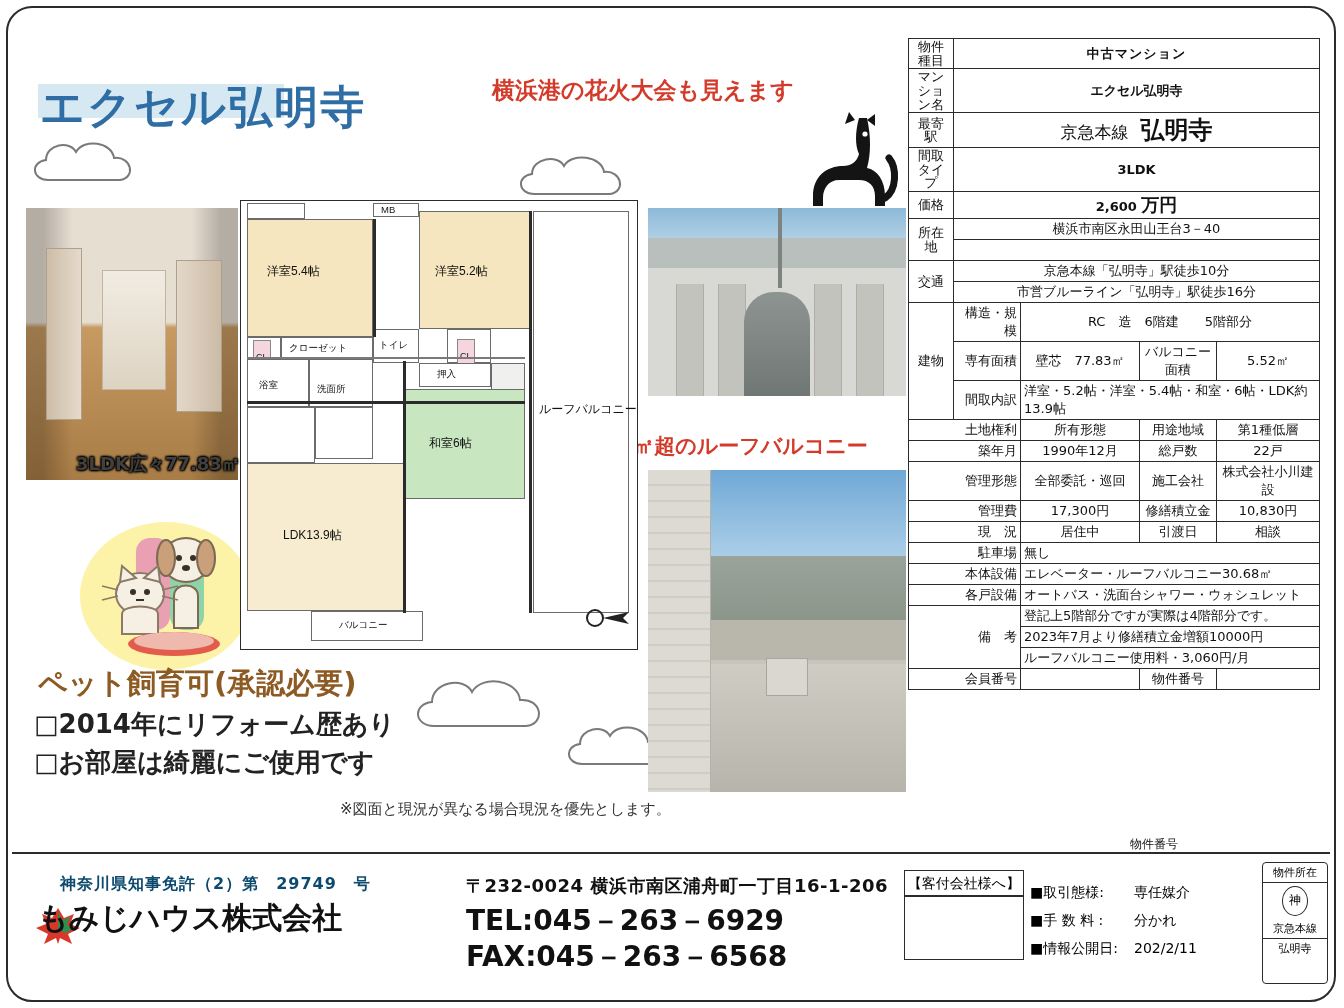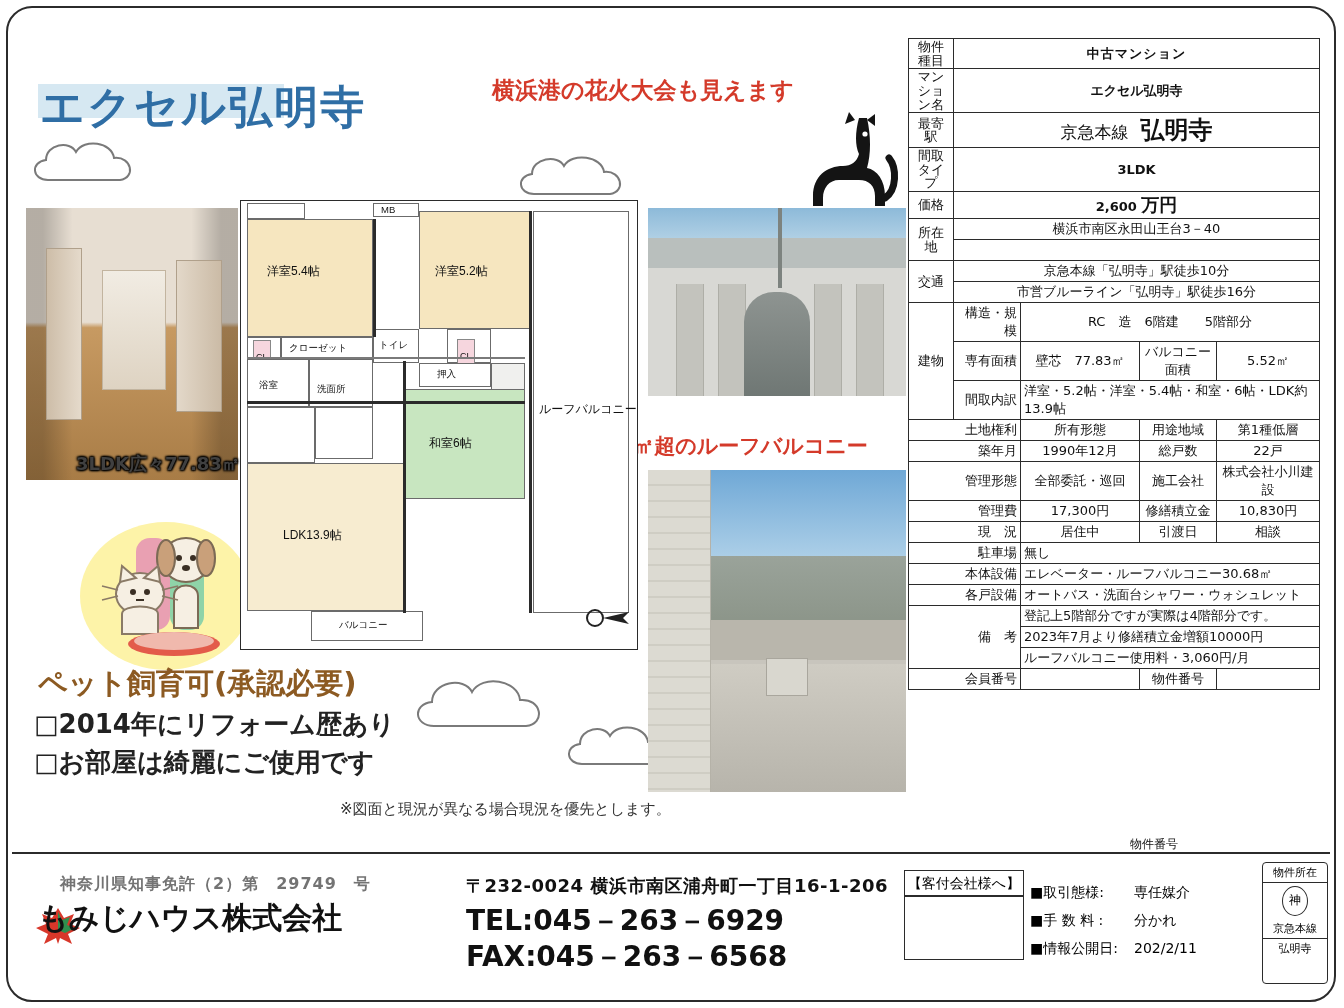--- a/index.html
+++ b/index.html
@@ -173,21 +173,21 @@
   .addr{font-size:17px;text-align:center;}
   .traf{font-size:15px;text-align:center;}
   .c{text-align:center;}
   .l{text-align:left;}
   .sm{font-size:11.5px;}
   .xsm{font-size:10.5px;}
 
   
   .footer{position:absolute;left:0;top:856px;width:1344px;height:148px;}
   .lic{
-    position:absolute;left:60px;top:18px;font-size:16px;color:#737373;font-weight:bold;
+    position:absolute;left:60px;top:18px;font-size:16px;color:#0c4a6e;font-weight:bold;
     font-family:"DejaVu Sans", sans-serif;letter-spacing:1px;
   }
   .company{
     position:absolute;left:38px;top:42px;font-size:30px;font-weight:bold;color:#111;
     font-family:"DejaVu Sans", sans-serif;
   }
   .leaf{position:absolute;left:34px;top:50px;width:48px;height:40px;}
   .addr2{
     position:absolute;left:466px;top:18px;font-size:18px;font-weight:bold;color:#111;
     font-family:"DejaVu Sans", sans-serif;letter-spacing:.5px;

